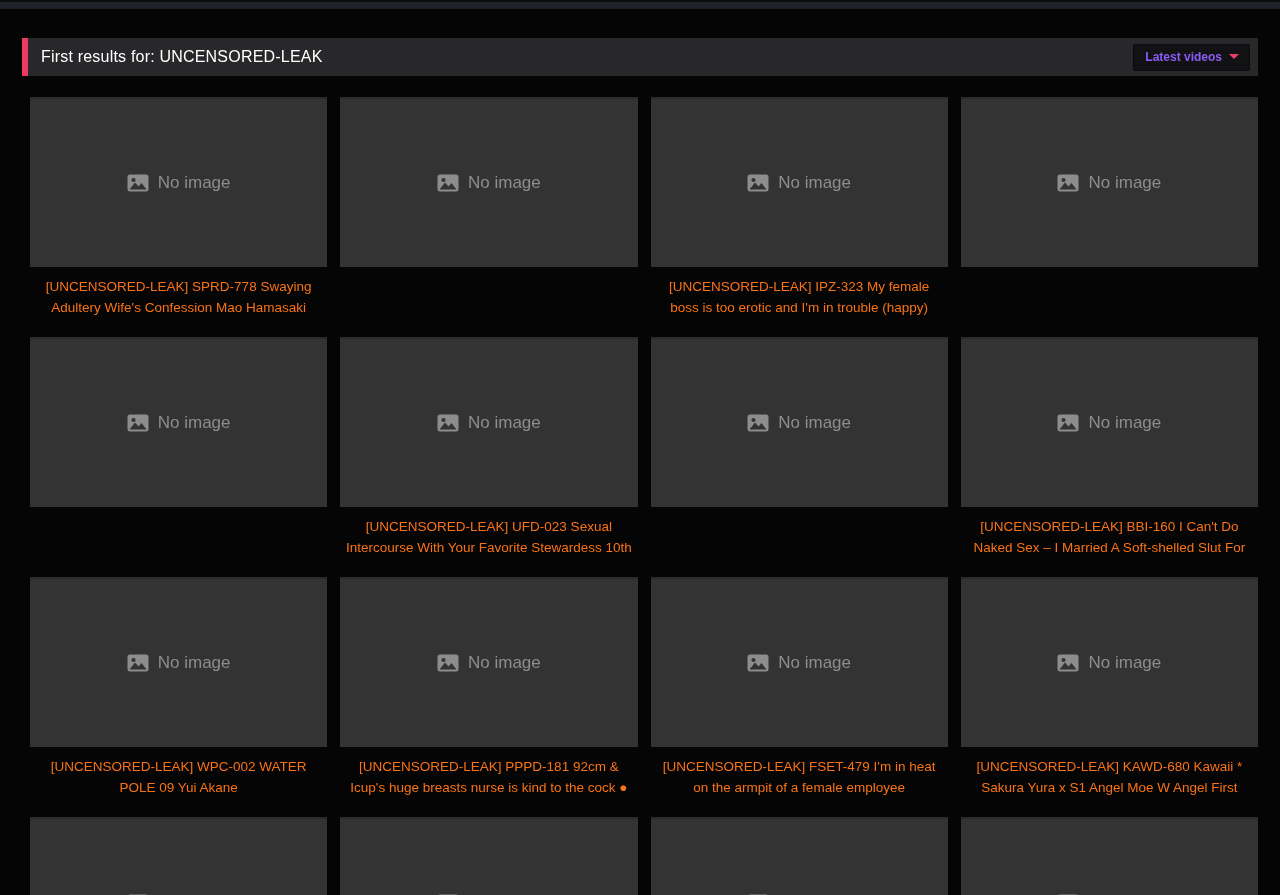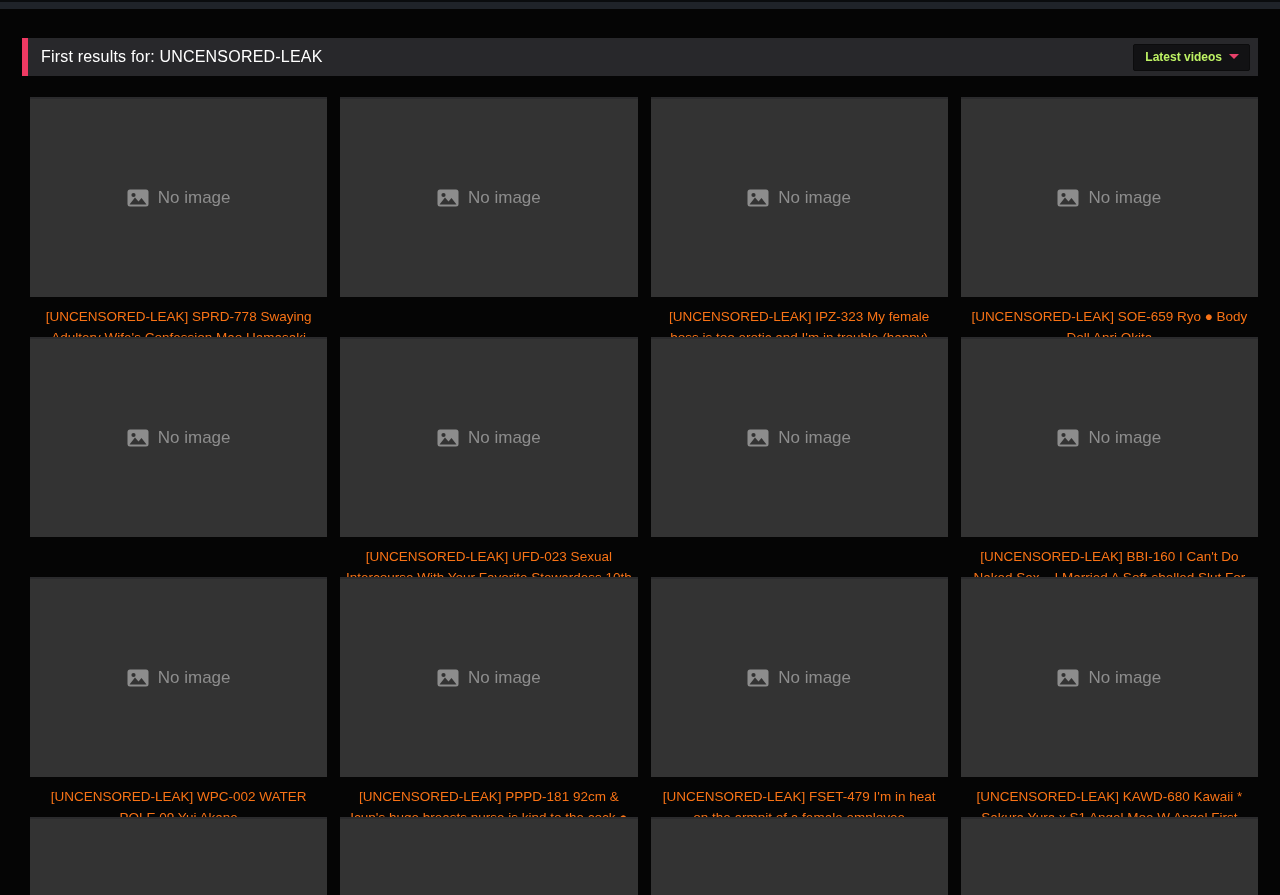--- a/index.html
+++ b/index.html
@@ -34,21 +34,21 @@
     margin-left: 13px;
     letter-spacing: 0.2px;
     white-space: nowrap;
   }
   .header-spacer { flex: 1 1 auto; }
   .sort-dropdown {
     margin-right: 8px;
     background: #121214;
     border: 1px solid #0c0c0d;
     border-radius: 2px;
-    color: #bef264;
+    color: #8b5cf6;
     font-size: 12px;
     font-weight: bold;
     padding: 5px 10px 6px 11px;
     display: flex;
     align-items: center;
     gap: 7px;
     cursor: pointer;
   }
   .caret-down {
     width: 0; height: 0;
@@ -64,21 +64,21 @@
     grid-template-columns: repeat(4, 1fr);
     column-gap: 13px;
     row-gap: 0;
   }
   .video-card {
     height: 240px;
     display: block;
     cursor: pointer;
   }
   .thumb {
-    height: 200px;
+    height: 170px;
     background: #333333;
     border-top: 2px solid #2b2b2d;
     display: flex;
     align-items: center;
     justify-content: center;
     gap: 9px;
   }
   .no-image-label {
     color: #8d8d8d;
     font-size: 17px;
@@ -155,21 +155,20 @@
       <div class="thumb">
         <span class="no-image-icon">
           <svg width="22" height="18" viewBox="0 0 22 18">
             <rect x="0.5" y="0.5" width="21" height="17" rx="2.5" fill="#8d8d8d"></rect>
             <circle cx="6.5" cy="6" r="2.1" fill="#333333"></circle>
             <path d="M2.5 15.5 L8 8.5 L11.5 12.5 L14.5 9 L19.5 15.5 Z" fill="#333333"></path>
           </svg>
         </span>
         <span class="no-image-label">No image</span>
       </div>
-      <div class="video-title">[UNCENSORED-LEAK] SOE-659 Ryo ● Body Doll Anri Okita</div>
     </div>
 
     <div class="video-card">
       <div class="thumb">
         <span class="no-image-icon">
           <svg width="22" height="18" viewBox="0 0 22 18">
             <rect x="0.5" y="0.5" width="21" height="17" rx="2.5" fill="#8d8d8d"></rect>
             <circle cx="6.5" cy="6" r="2.1" fill="#333333"></circle>
             <path d="M2.5 15.5 L8 8.5 L11.5 12.5 L14.5 9 L19.5 15.5 Z" fill="#333333"></path>
           </svg>

